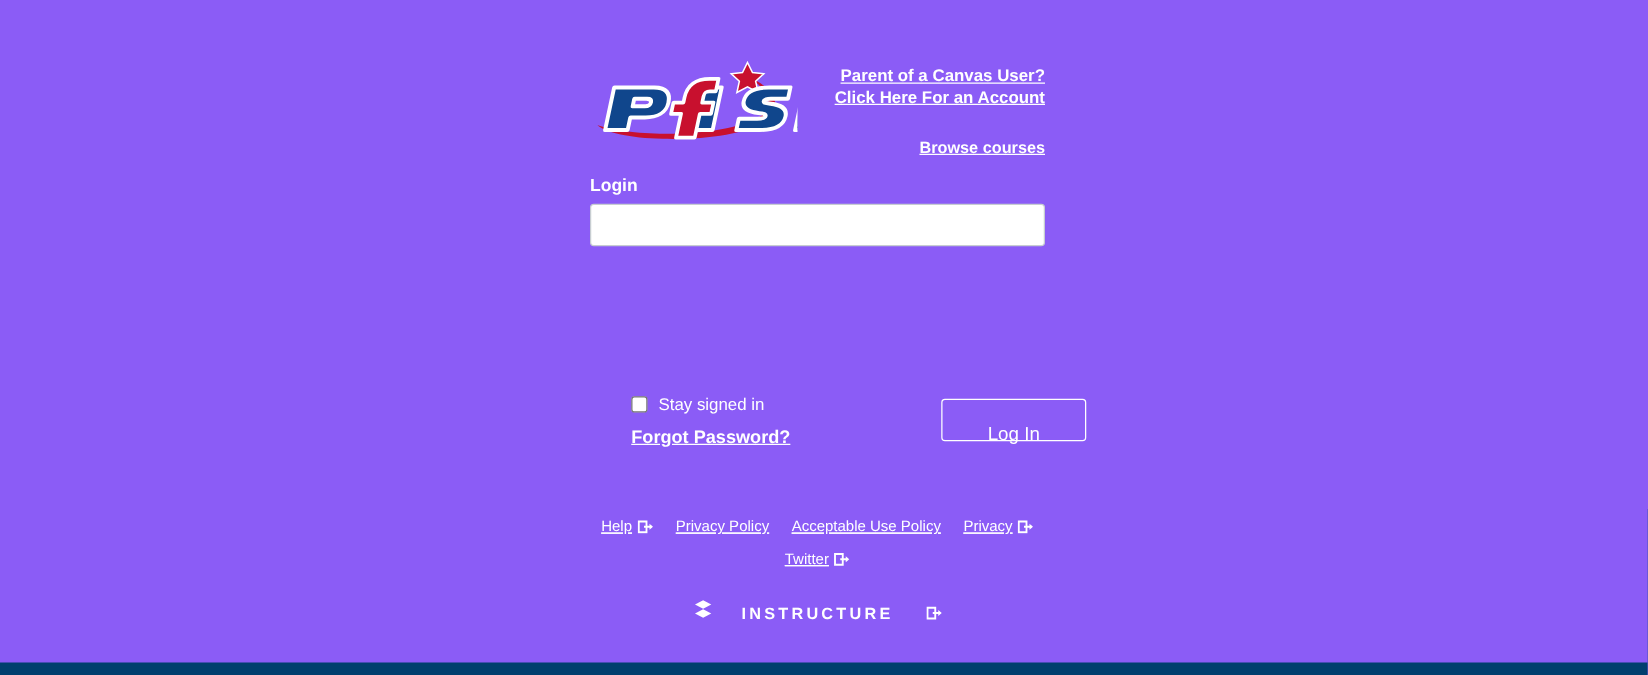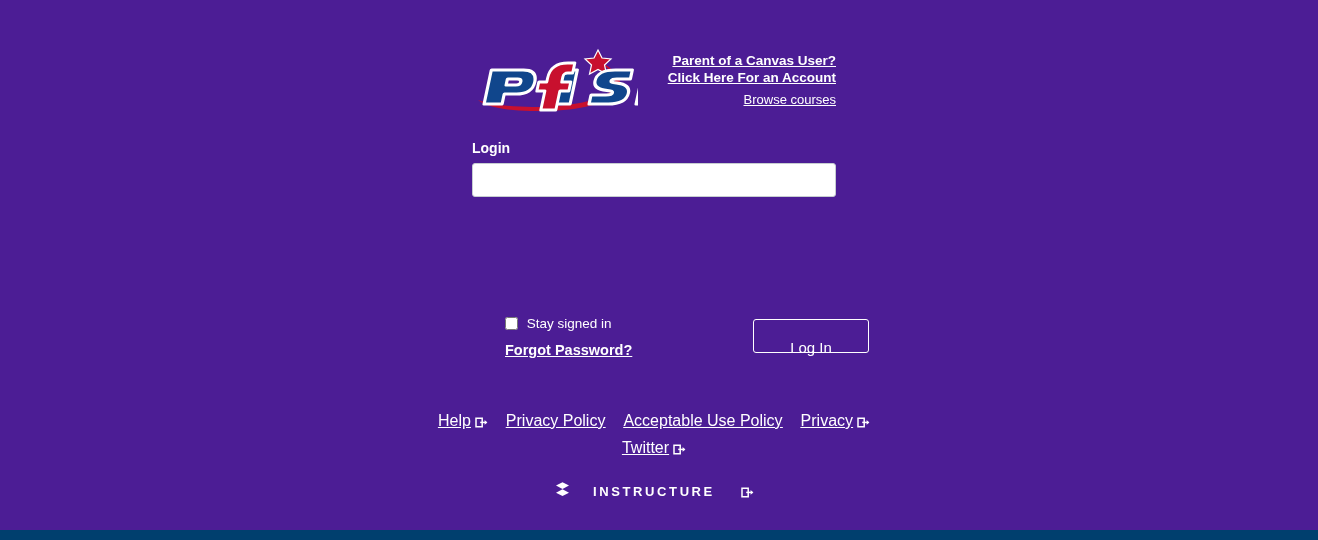--- a/index.html
+++ b/index.html
@@ -13,21 +13,21 @@
     background: #034a82;
     font-family: "Liberation Sans", sans-serif;
     overflow: hidden;
     position: relative;
   }
   .page {
     position: absolute;
     left: 0; top: 0;
     width: 1318px;
     height: 540px;
-    background: #4c1d95;
+    background: #8b5cf6;
   }
   .bottom-strip {
     position: absolute;
     left: 0;
     bottom: 0;
     width: 1318px;
     height: 10px;
     background: #003f6e;
   }
   .content {
@@ -66,22 +66,22 @@
     color: #ffffff;
     text-decoration: underline;
     line-height: 17px;
   }
   .hl-primary {
     font-size: 13.5px;
     font-weight: bold;
   }
   .hl-browse {
     font-size: 13px;
-    font-weight: normal;
-    margin-top: 5px;
+    font-weight: bold;
+    margin-top: 23px;
   }
 
   
   .form-area {
     position: absolute;
     left: 0;
     top: 140px;
     width: 364px;
   }
   .field-label {
@@ -167,21 +167,21 @@
     text-align: center;
   }
   .footer-links {
     font-size: 0;
     line-height: 22px;
   }
   .footer-links a {
     display: inline-block;
     color: #ffffff;
     text-decoration: underline;
-    font-size: 16px;
+    font-size: 12px;
     margin: 0 9px;
     white-space: nowrap;
   }
   .footer-links a .lnk-txt { text-decoration: underline; }
   .ext-icon {
     display: inline-block;
     vertical-align: -2px;
     margin-left: 4px;
     text-decoration: none;
   }

